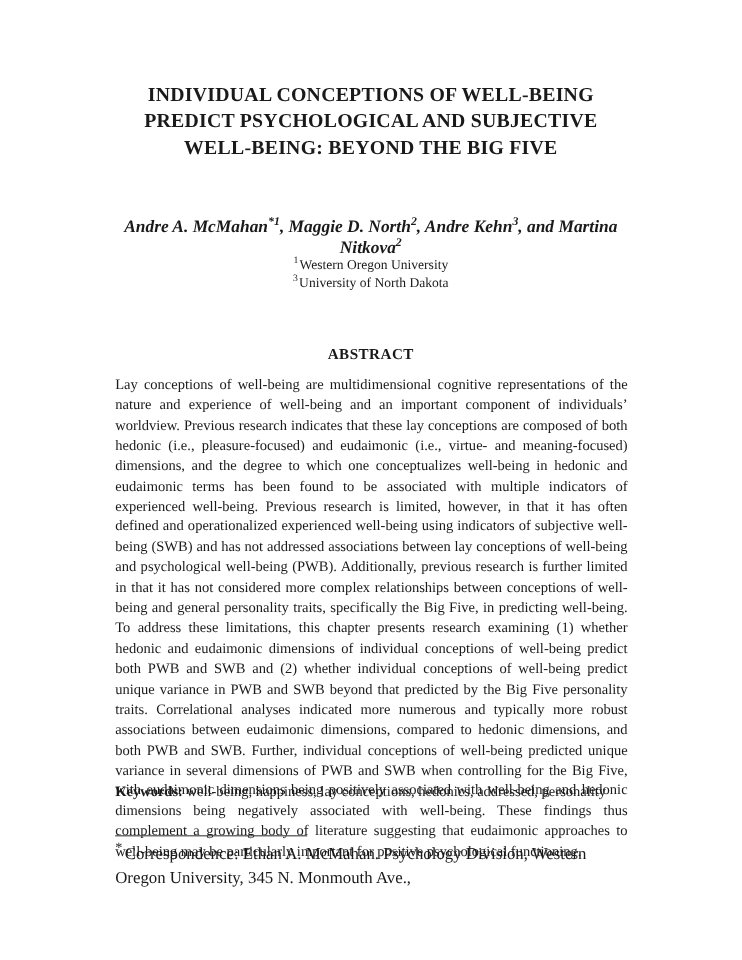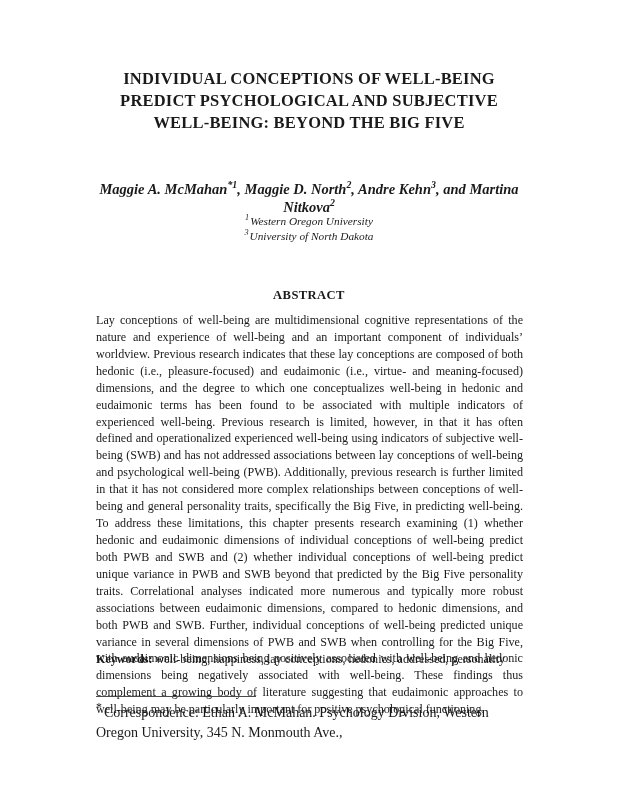--- a/index.html
+++ b/index.html
@@ -69,21 +69,20 @@
     position: absolute;
     left: 86px;
     top: 214px;
     width: 446px;
     text-align: center;
   }
   .affiliation {
     font-size: 11.3px;
     line-height: 1.33;
     margin: 0;
-    font-style: italic;
   }
   .affiliation sup {
     font-size: 0.72em;
     vertical-align: super;
     line-height: 0;
     padding-right: 1px;
   }
 
   
   .abstract-heading {
@@ -161,21 +160,21 @@
 </head>
 <body>
 
 <div class="page">
 
   <div class="title-block">
     <h1 class="title">INDIVIDUAL CONCEPTIONS OF WELL-BEING PREDICT PSYCHOLOGICAL AND SUBJECTIVE WELL-BEING: BEYOND THE BIG FIVE</h1>
   </div>
 
   <div class="authors-block">
-    <p class="authors"><span>Maggie A. McMahan</span><sup>*1</sup><span>, </span><span>Maggie D. North</span><sup>2</sup><span>, </span><span>Andre Kehn</span><sup>3</sup><span>, and </span><span>Martina Nitkova</span><sup>2</sup></p>
+    <p class="authors"><span>Andre A. McMahan</span><sup>*1</sup><span>, </span><span>Maggie D. North</span><sup>2</sup><span>, </span><span>Andre Kehn</span><sup>3</sup><span>, and </span><span>Martina Nitkova</span><sup>2</sup></p>
   </div>
 
   <div class="affiliations">
     <p class="affiliation"><sup>1</sup><span>Western Oregon University</span></p>
     <p class="affiliation"><sup>3</sup><span>University of North Dakota</span></p>
   </div>
 
   <h2 class="abstract-heading">ABSTRACT</h2>
 
   <p class="abstract-body">Lay conceptions of well-being are multidimensional cognitive representations of the nature and experience of well-being and an important component of individuals’ worldview. Previous research indicates that these lay conceptions are composed of both hedonic (i.e., pleasure-focused) and eudaimonic (i.e., virtue- and meaning-focused) dimensions, and the degree to which one conceptualizes well-being in hedonic and eudaimonic terms has been found to be associated with multiple indicators of experienced well-being. Previous research is limited, however, in that it has often defined and operationalized experienced well-being using indicators of subjective well-being (SWB) and has not addressed associations between lay conceptions of well-being and psychological well-being (PWB). Additionally, previous research is further limited in that it has not considered more complex relationships between conceptions of well-being and general personality traits, specifically the Big Five, in predicting well-being. To address these limitations, this chapter presents research examining (1) whether hedonic and eudaimonic dimensions of individual conceptions of well-being predict both PWB and SWB and (2) whether individual conceptions of well-being predict unique variance in PWB and SWB beyond that predicted by the Big Five personality traits. Correlational analyses indicated more numerous and typically more robust associations between eudaimonic dimensions, compared to hedonic dimensions, and both PWB and SWB. Further, individual conceptions of well-being predicted unique variance in several dimensions of PWB and SWB when controlling for the Big Five, with eudaimonic dimensions being positively associated with well-being and hedonic dimensions being negatively associated with well-being. These findings thus complement a growing body of literature suggesting that eudaimonic approaches to well-being may be particularly important for positive psychological functioning.</p>

